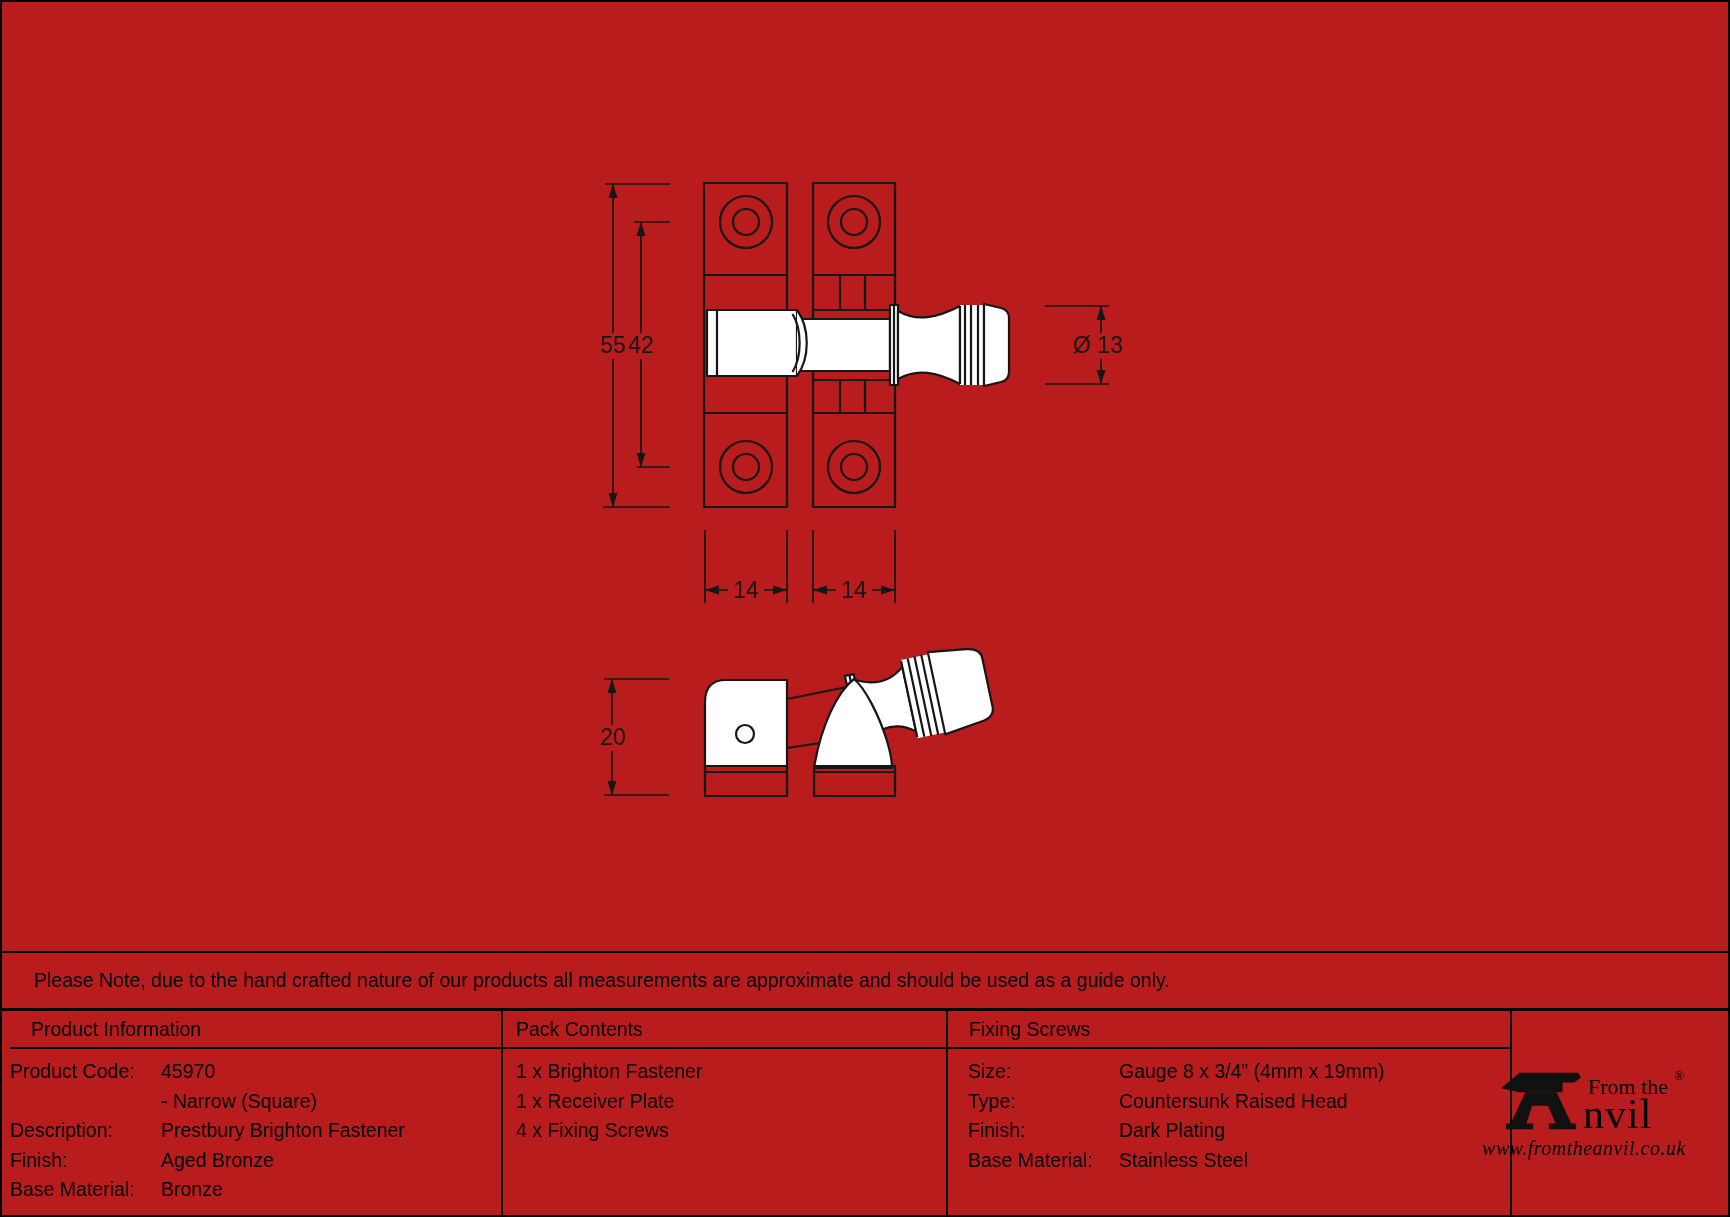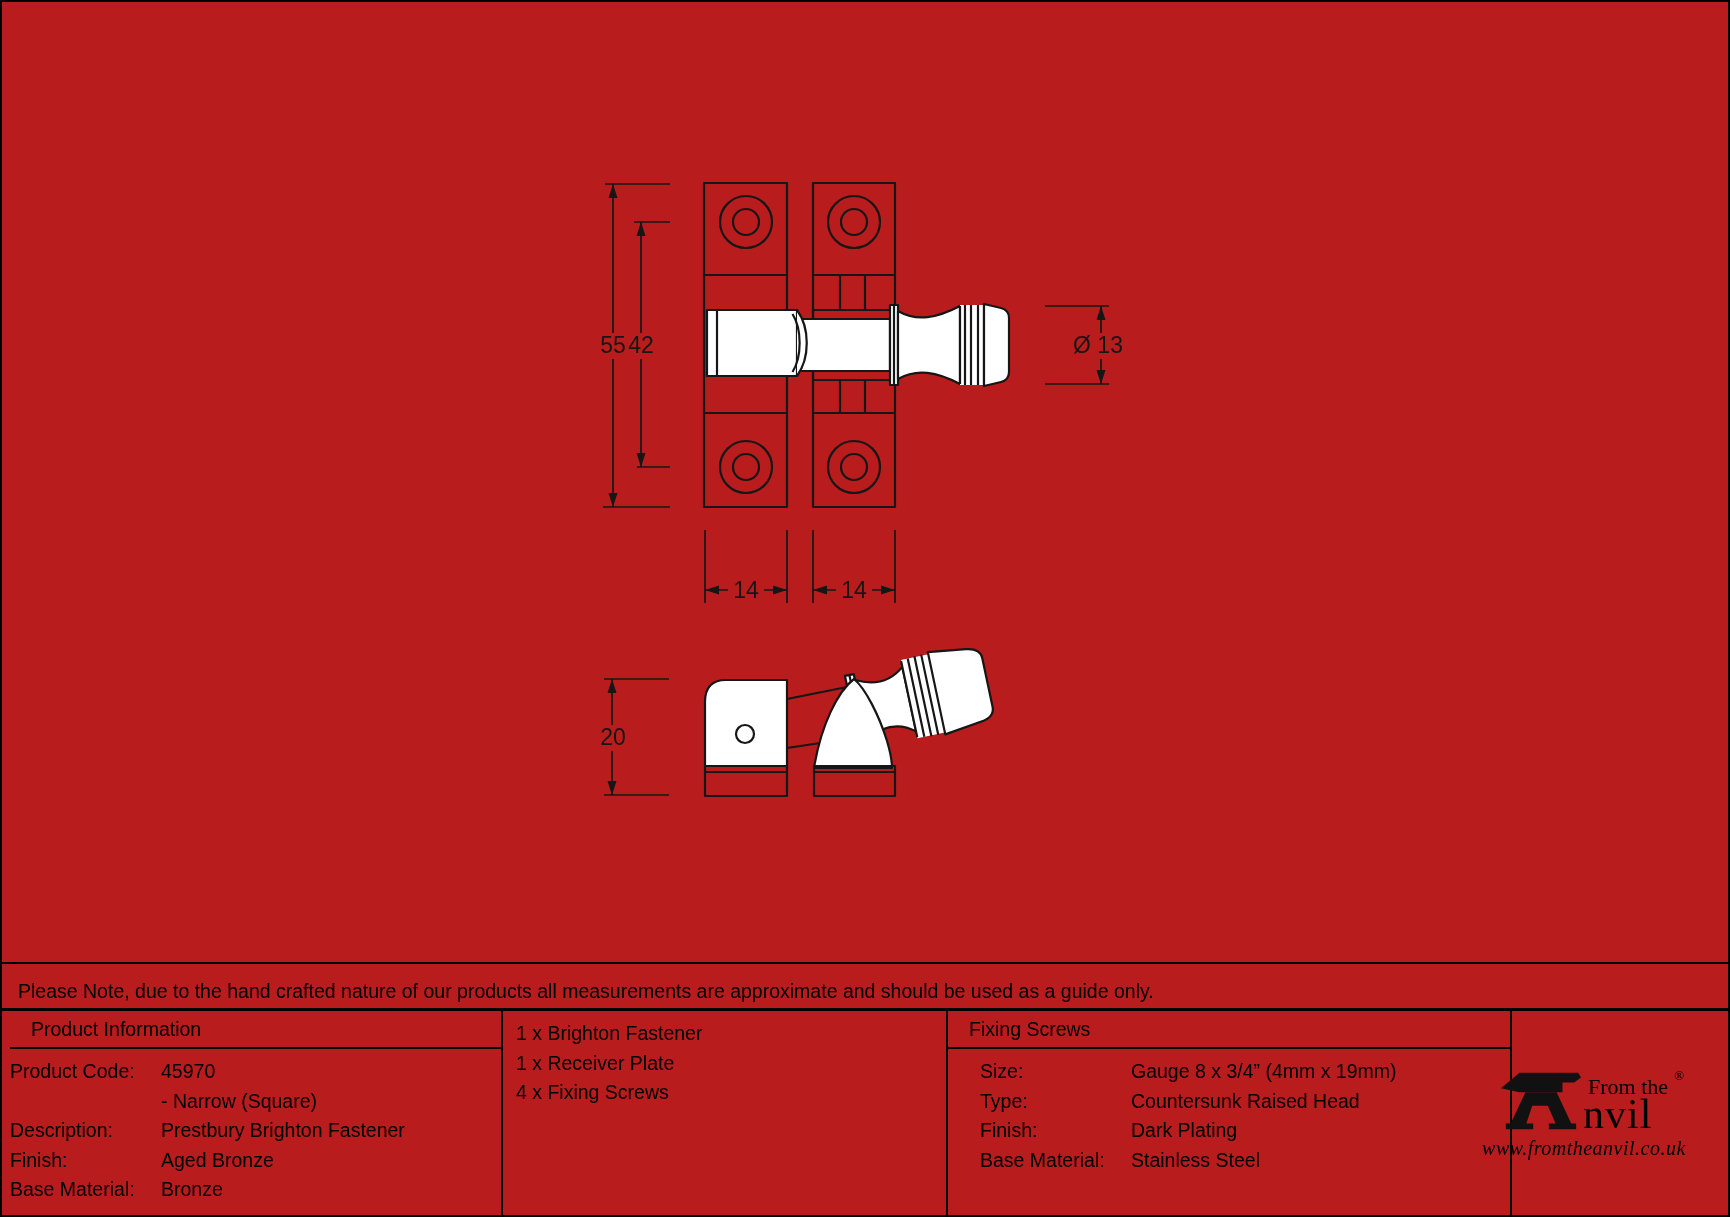--- a/index.html
+++ b/index.html
@@ -15,23 +15,22 @@
   }
 
   .drawing { position:absolute; left:0; top:0; width:1726px; height:949px; }
   .drawing svg { display:block; width:100%; height:100%; }
 
   
   .note-row {
     position:absolute; left:0; top:949px; width:1726px; height:57px;
     border-top:2px solid #000;
     display:flex; align-items:center;
-    padding-left:16px;
+    padding-left:32px;
     font-size:19.5px;
-    margin-top:11px;
   }
 
   
   .table-wrap {
     position:absolute; left:0; top:1006px; width:1726px; bottom:0;
     border-top:3px solid #000;
   }
   .col { position:absolute; top:0; bottom:0; border-right:2px solid #000; }
   .col-product { left:0; width:493px;margin-left:8px; }
   .col-pack    { left:493px; width:453px; }
@@ -39,21 +38,21 @@
   .col-logo    { left:1438px; right:0; border-right:none; }
 
   .col-header {
     height:38px; border-bottom:2px solid #000;
     display:flex; align-items:center;
     padding-left:21px; font-size:19.5px;
   }
   .col-body { padding-top:8px; font-size:19.5px; }
   .spec-row { display:flex; align-items:center; height:29.5px; }
   .spec-label { flex:none; width:151px; }
-  .col-screws .spec-row { padding-left:32px; }
+  .col-screws .spec-row { padding-left:20px; }
   .pack-row { display:flex; align-items:center; height:29.5px; padding-left:21px; }
 
   
   .logo {
     position:absolute; inset:0;
     display:flex; flex-direction:column; align-items:center; justify-content:center;
   }
   .logo-main { display:flex; align-items:flex-end; }
   .anvil-svg { width:82px; height:64px; flex:none; margin-right:1px; }
   .logo-words { position:relative; display:flex; flex-direction:column; }
@@ -202,20 +201,21 @@
           <span class="spec-value">Aged Bronze</span>
         </div>
         <div class="spec-row">
           <span class="spec-label">Base Material:</span>
           <span class="spec-value">Bronze</span>
         </div>
       </div>
     </div>
 
     <div class="col col-pack">
+      <div class="col-header">Pack Contents</div>
       <div class="col-body">
         <div class="pack-row">1 x Brighton Fastener</div>
         <div class="pack-row">1 x Receiver Plate</div>
         <div class="pack-row">4 x Fixing Screws</div>
       </div>
     </div>
 
     <div class="col col-screws">
       <div class="col-header">Fixing Screws</div>
       <div class="col-body">

